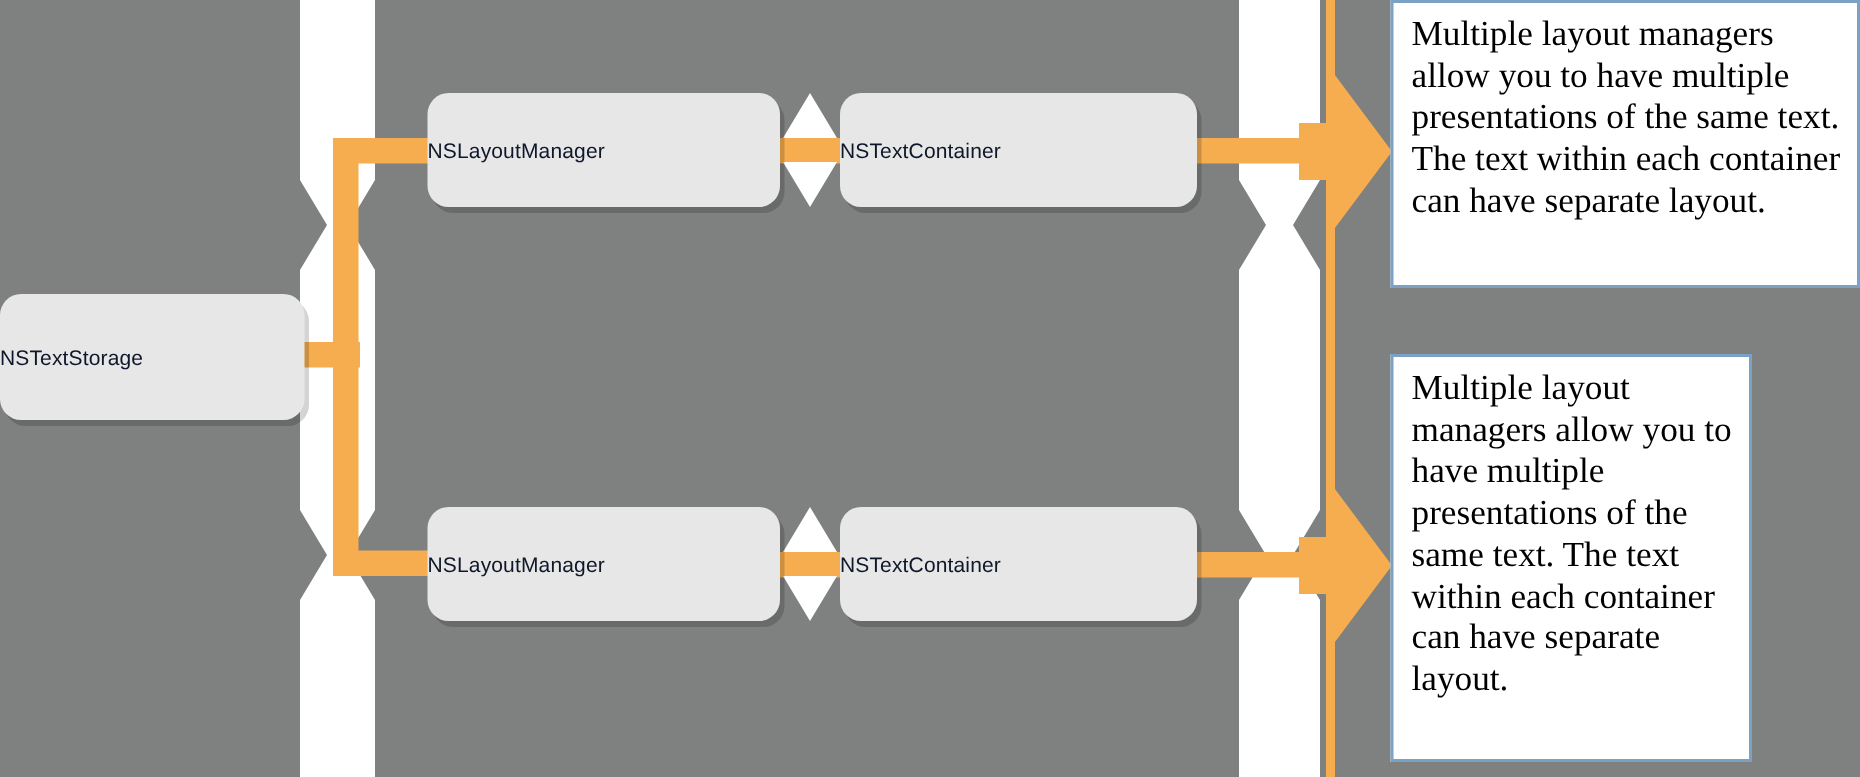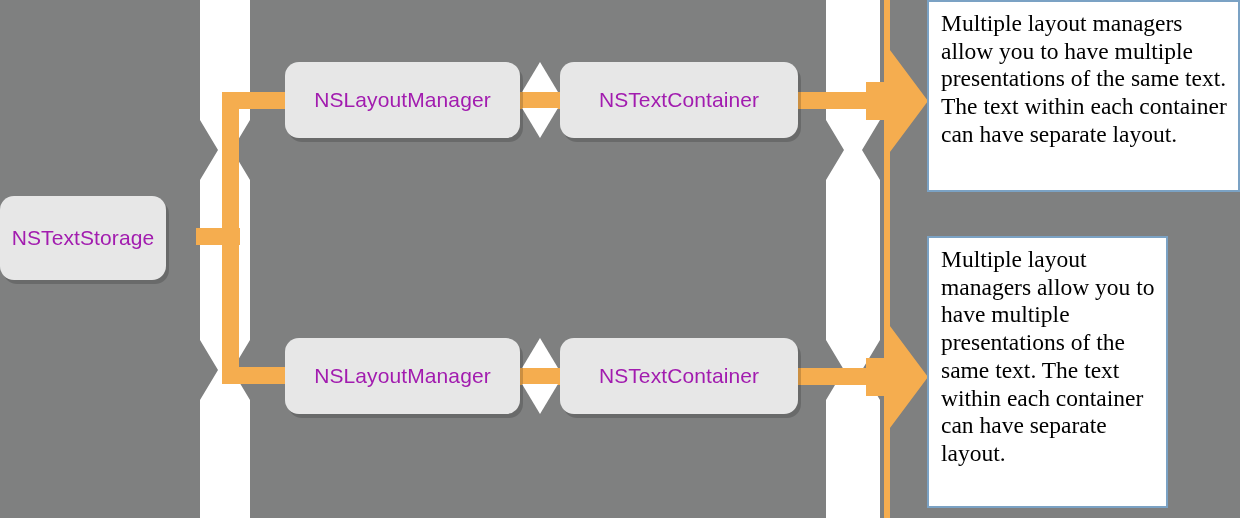--- a/index.html
+++ b/index.html
@@ -18,27 +18,27 @@
   }
   
   .band-svg{position:absolute;top:0;left:0;width:1240px;height:518px;}
 
   
   .node{
     position:absolute;
     background:#e7e7e7;
     border-radius:14px;
     box-shadow:3px 4px 0 rgba(0,0,0,0.17);
-    display:flex;align-items:center;justify-content:center;
-    color:#a21caf;
-    font-size:21px;
+    display:flex;align-items:center;
+    color:#0f172a;
+    font-size:14px;
     letter-spacing:0.1px;
     white-space:nowrap;
   }
-  .node-storage{left:0px;top:196px;width:166px;height:84px;border-radius:14px;}
+  .node-storage{left:0px;top:196px;width:203px;height:84px;border-radius:14px;}
   .node-lm1{left:285px;top:62px;width:235px;height:76px;}
   .node-tc1{left:560px;top:62px;width:238px;height:76px;}
   .node-lm2{left:285px;top:338px;width:235px;height:76px;}
   .node-tc2{left:560px;top:338px;width:238px;height:76px;}
 
   
   .orange{position:absolute;background:#f5ad4f;}
 
   
   .trunk{left:222px;top:92px;width:17px;height:292px;}

